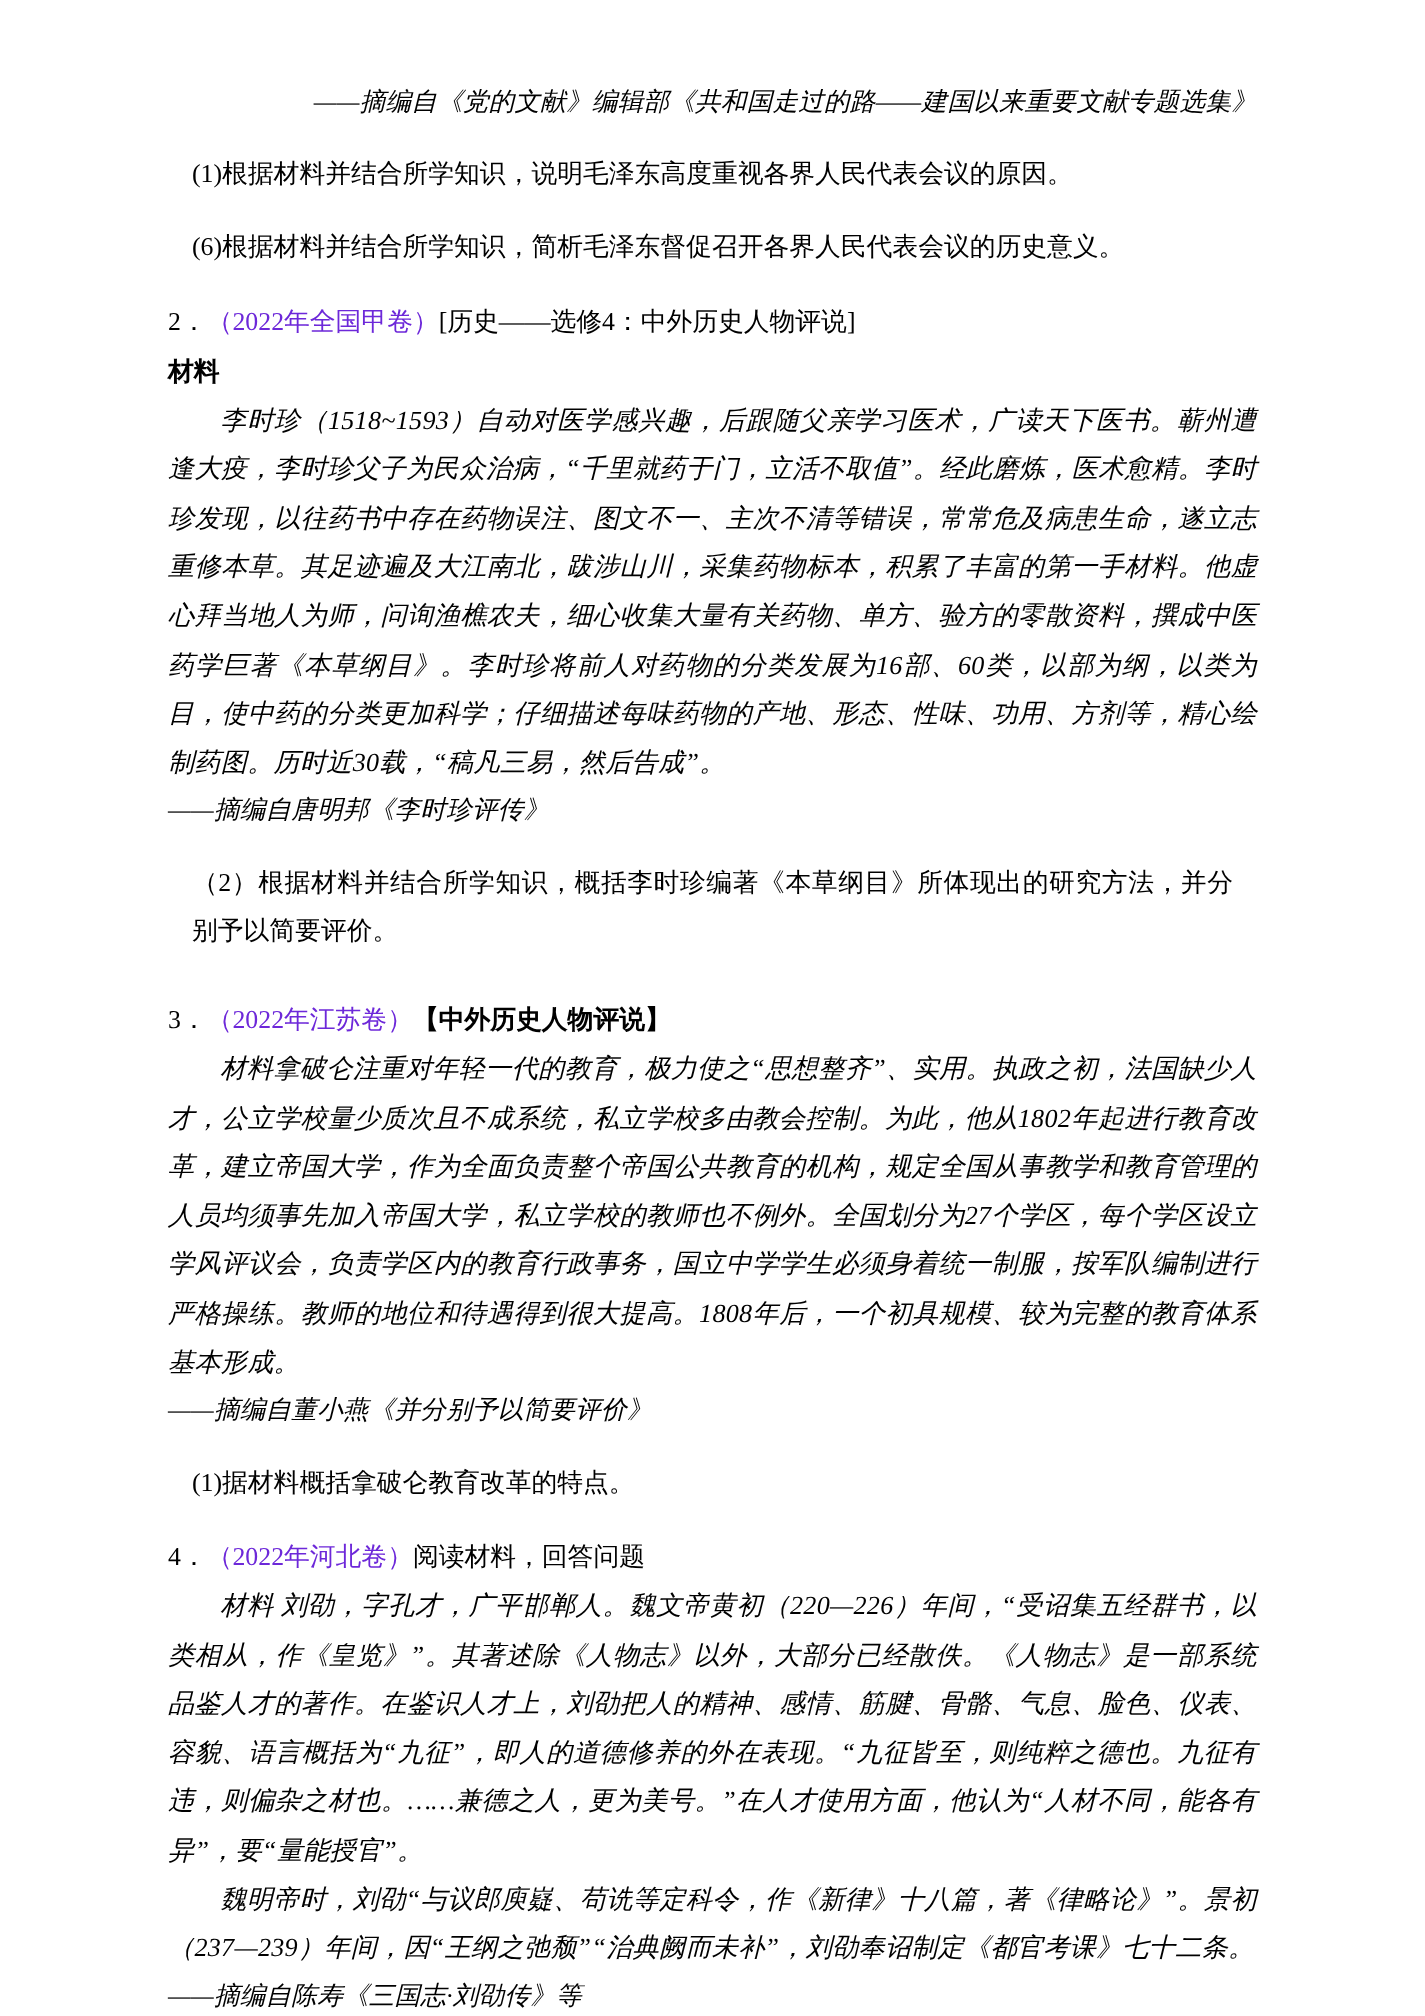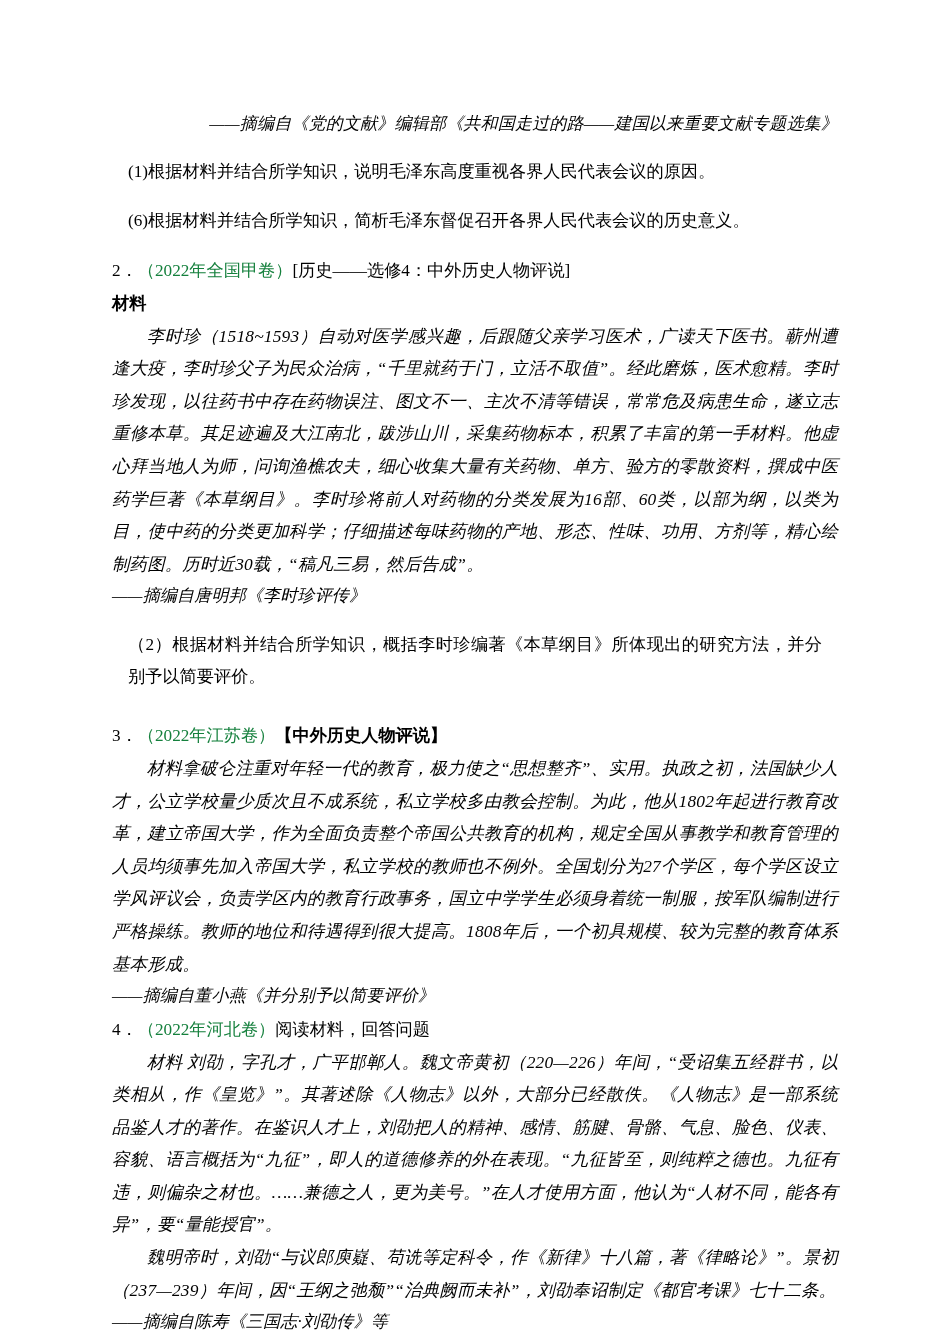--- a/index.html
+++ b/index.html
@@ -12,21 +12,21 @@
     height: 1344px;
     font-family: "Liberation Serif", "DejaVu Serif", serif;
     color: #000000;
     overflow: hidden;
   }
   .page {
     position: relative;
     width: 820px;
     height: 1344px;
     box-sizing: border-box;
-    padding: 108px 112px 0 112px;
+    padding: 52px 112px 0 112px;
   }
   .doc-body {
     position: relative;
     width: 726px;
   }
 
   
   .p {
     margin: 0;
     font-size: 17.2px;
@@ -62,21 +62,21 @@
     text-align: justify;
     text-justify: inter-ideograph;
   }
   .heading-num {
     margin: 0;
     font-size: 17.2px;
     line-height: 33px;
     white-space: nowrap;
   }
   .blue {
-    color: #15803d;
+    color: #6d28d9;
   }
   .bold { font-weight: bold; }
   .mat-label {
     margin: 0;
     font-size: 17.2px;
     line-height: 33px;
     font-weight: bold;
   }
   .gap-md { height: 9px; }
   .seg { display: inline; }
@@ -99,20 +99,21 @@
     <p class="cite">——摘编自唐明邦《李时珍评传》</p>
     <p class="qline">（2）根据材料并结合所学知识，概括李时珍编著《本草纲目》所体现出的研究方法，并分别予以简要评价。</p>
 
     <div class="gap-md"></div>
 
     <p class="heading-num">
       <span class="seg">3．</span><span class="seg blue">（2022年江苏卷）</span><span class="seg bold">【中外历史人物评说】</span>
     </p>
     <p class="p body-kai indent2">材料拿破仑注重对年轻一代的教育，极力使之“思想整齐”、实用。执政之初，法国缺少人才，公立学校量少质次且不成系统，私立学校多由教会控制。为此，他从1802年起进行教育改革，建立帝国大学，作为全面负责整个帝国公共教育的机构，规定全国从事教学和教育管理的人员均须事先加入帝国大学，私立学校的教师也不例外。全国划分为27个学区，每个学区设立学风评议会，负责学区内的教育行政事务，国立中学学生必须身着统一制服，按军队编制进行严格操练。教师的地位和待遇得到很大提高。1808年后，一个初具规模、较为完整的教育体系基本形成。</p>
     <p class="cite">——摘编自董小燕《并分别予以简要评价》</p>
+    <p class="qline">(1)据材料概括拿破仑教育改革的特点。</p>
 
     <p class="heading-num">
       <span class="seg">4．</span><span class="seg blue">（2022年河北卷）</span><span class="seg">阅读材料，回答问题</span>
     </p>
     <p class="p body-kai indent2">材料  刘劭，字孔才，广平邯郸人。魏文帝黄初（220—226）年间，“受诏集五经群书，以类相从，作《皇览》”。其著述除《人物志》以外，大部分已经散佚。《人物志》是一部系统品鉴人才的著作。在鉴识人才上，刘劭把人的精神、感情、筋腱、骨骼、气息、脸色、仪表、容貌、语言概括为“九征”，即人的道德修养的外在表现。“九征皆至，则纯粹之德也。九征有违，则偏杂之材也。……兼德之人，更为美号。”在人才使用方面，他认为“人材不同，能各有异”，要“量能授官”。</p>
     <p class="p body-kai indent2">魏明帝时，刘劭“与议郎庾嶷、苟诜等定科令，作《新律》十八篇，著《律略论》”。景初（237—239）年间，因“王纲之弛颓”“治典阙而未补”，刘劭奉诏制定《都官考课》七十二条。</p>
     <p class="cite">——摘编自陈寿《三国志·刘劭传》等</p>
 
   </div>
 </div>

